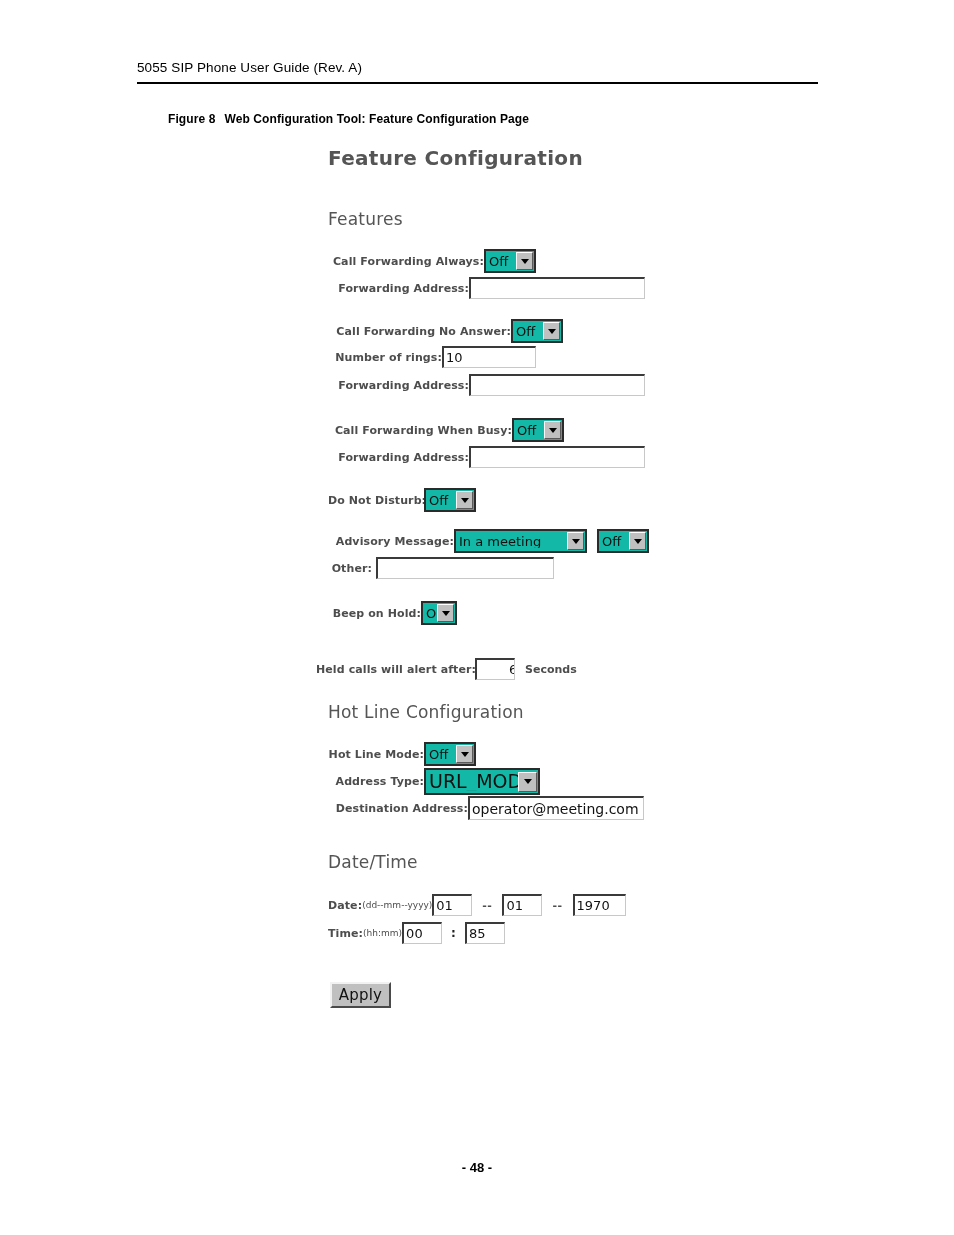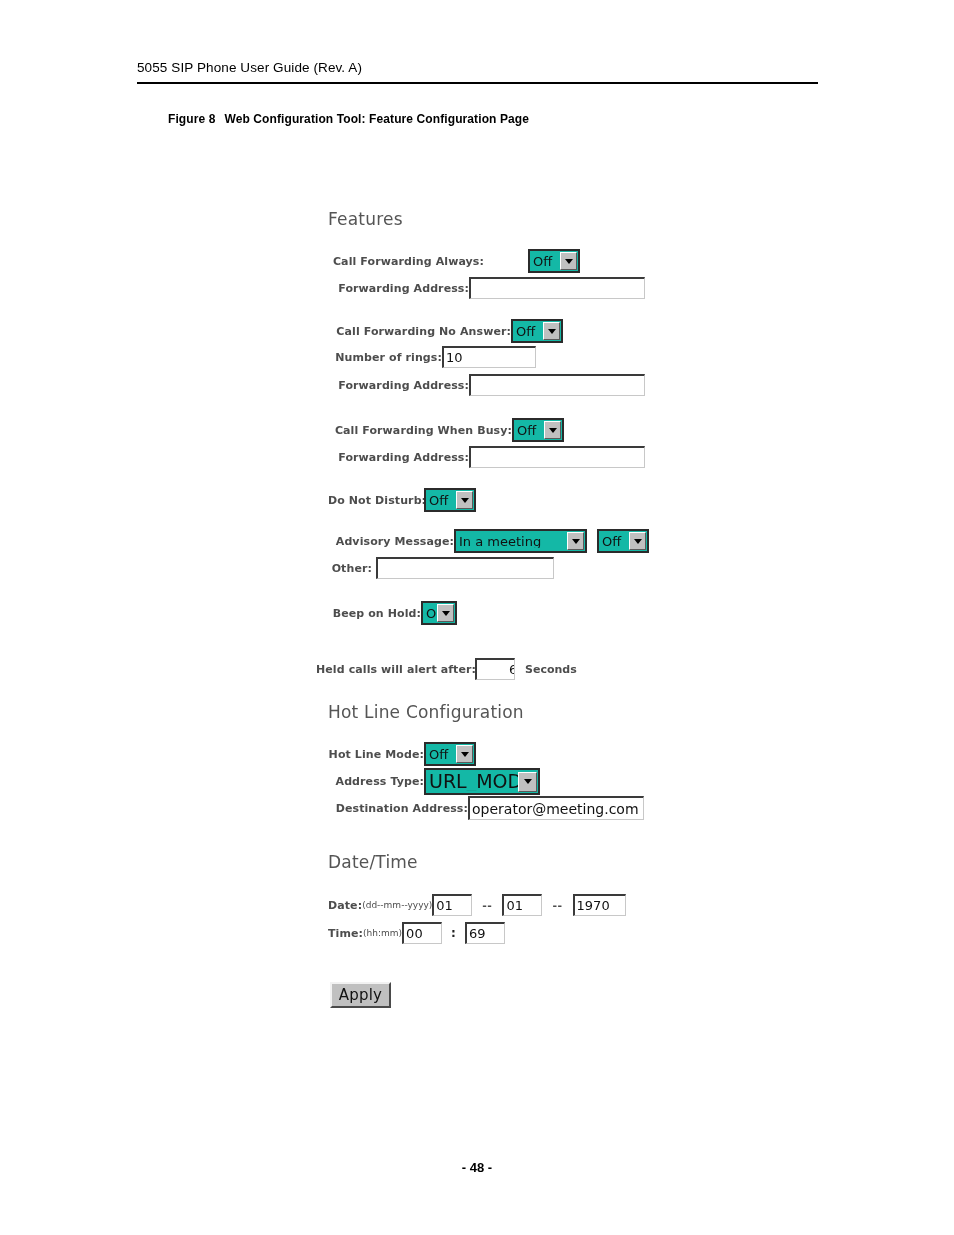--- a/index.html
+++ b/index.html
@@ -213,24 +213,25 @@
 
 <div class="page-header">5055 SIP Phone User Guide (Rev. A)</div>
 <div class="header-rule"></div>
 
 <div class="figure-caption">
   <span class="cap-num">Figure 8</span><span>Web Configuration Tool: Feature Configuration Page</span>
 </div>
 
 <div class="shot">
 
+  <div class="h1" style="left:328px; top:146px;">Feature Configuration</div>
 
   <div class="h2" style="left:328px; top:209px;">Features</div>
 
-  <div class="row" style="left:328px; top:249px;gap:44px;">
+  <div class="row" style="left:328px; top:249px;">
     <span class="lbl" style="width:156px;">Call Forwarding Always:</span>
     <span class="sel" style="width:52px;">
       <span class="val">Off</span>
       <span class="arrow">
           <i></i>
         </span>
     </span>
   </div>
 
   <div class="row" style="left:328px; top:277px;">
@@ -357,20 +358,20 @@
     <span class="tbox" style="width:40px;">01</span>
     <span class="sep">--</span>
     <span class="tbox" style="width:53px;">1970</span>
   </div>
 
   <div class="row" style="left:328px; top:922px;">
     <span class="lbl">Time:</span>
     <span class="lbl-hint">(hh:mm)</span>
     <span class="tbox" style="width:40px;">00</span>
     <span class="sep-colon">:</span>
-    <span class="tbox" style="width:40px;">69</span>
+    <span class="tbox" style="width:40px;">85</span>
   </div>
 
   <div class="btn" style="left:330px; top:982px; width:61px; height:26px;">Apply</div>
 
 </div>
 
 <div class="page-footer">- 48 -</div>
 
 </body></html>

